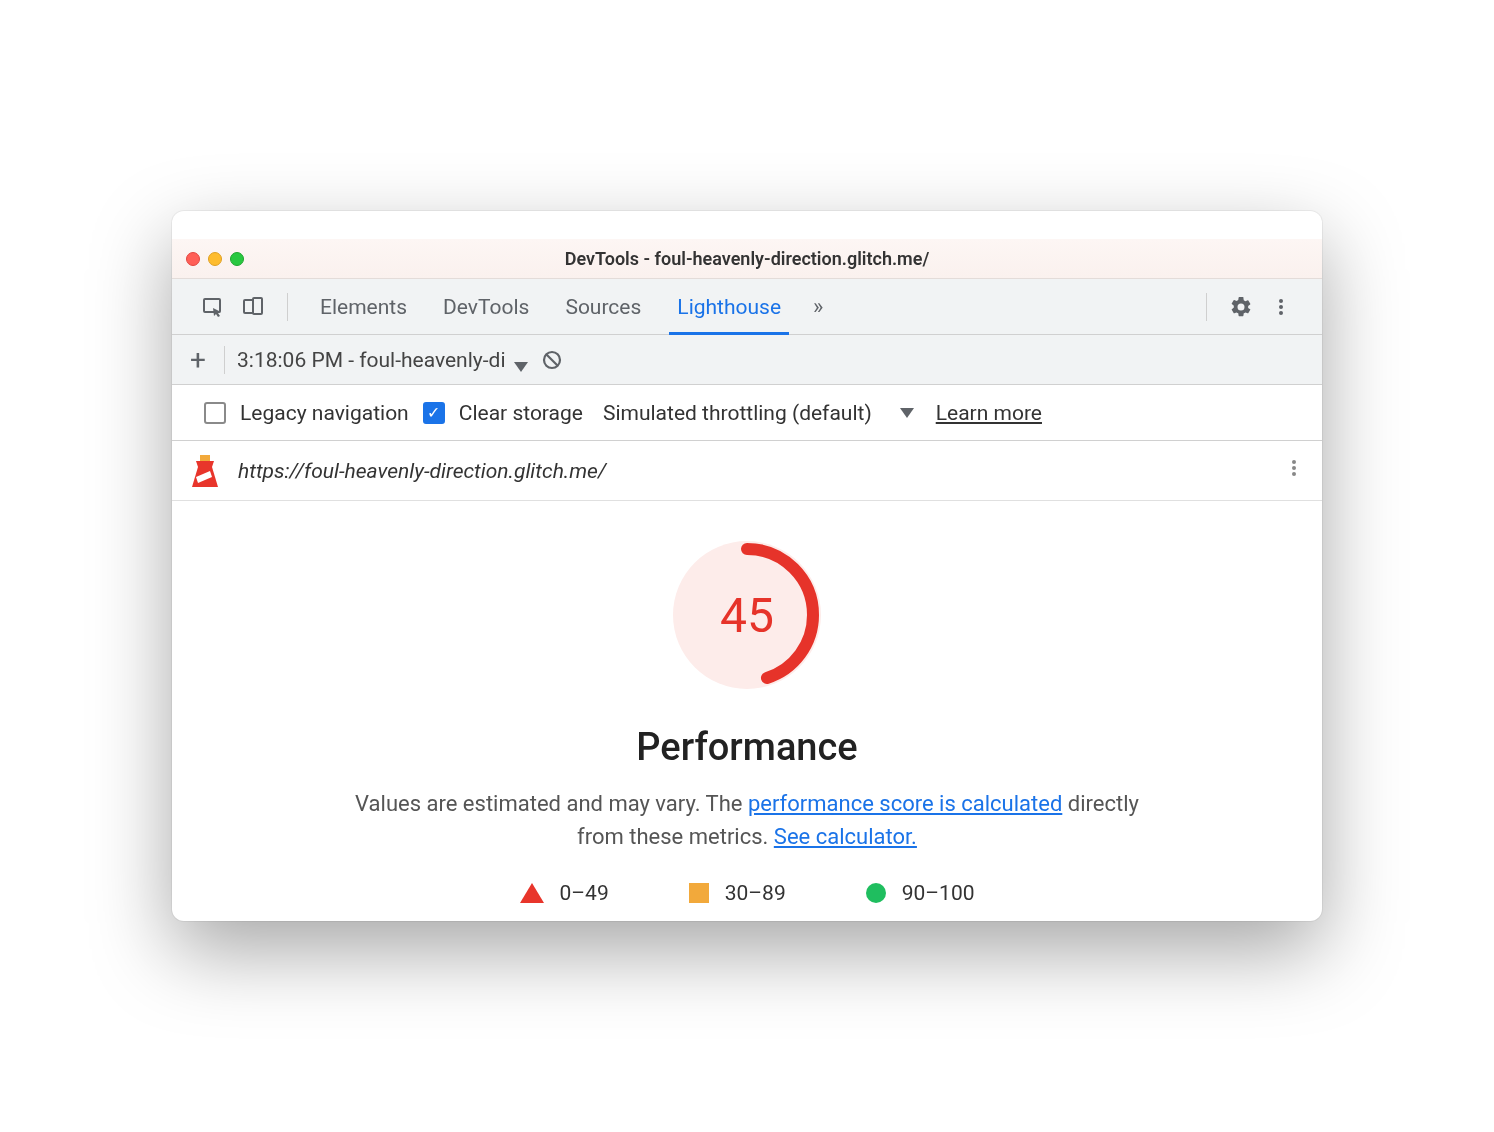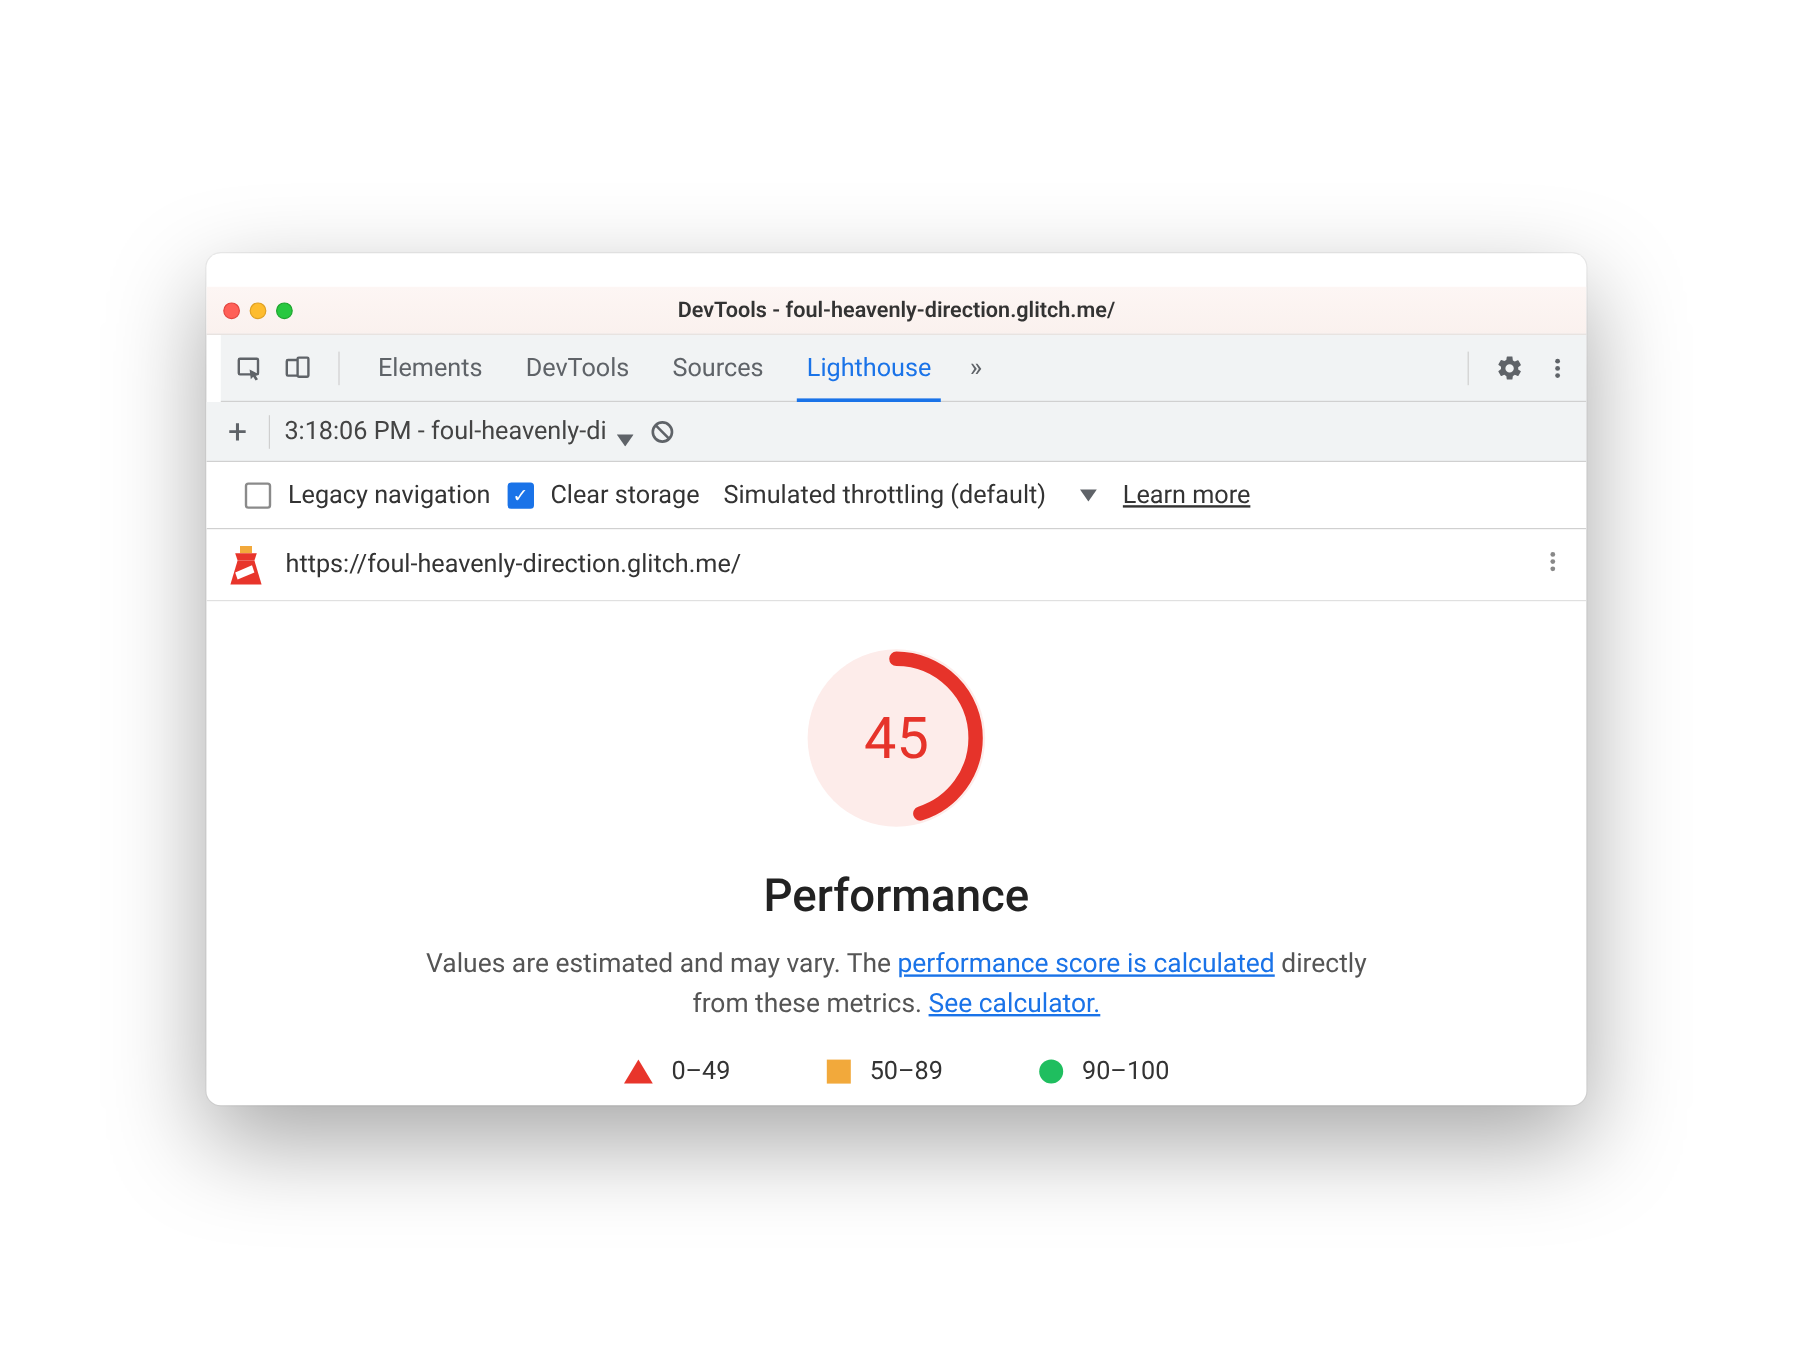--- a/index.html
+++ b/index.html
@@ -37,23 +37,22 @@
   .title {
     position: absolute; left: 0; right: 0; text-align: center;
     font-size: 18px; font-weight: 600; color: #333; pointer-events: none;
   }
   .tabs-bar {
     height: 56px;
     background: #f1f3f4;
     border-bottom: 1px solid #d0d0d0;
     display: flex;
     align-items: center;
-    padding: 0 8px;
+    padding: 0 25px;
     gap: 8px;
-    margin-left: 12px;
   }
   .icon-btn {
     width: 32px; height: 32px;
     display: flex; align-items: center; justify-content: center;
     color: #5f6368; cursor: pointer;
   }
   .vsep { width: 1px; height: 28px; background: #cfcfcf; margin: 0 10px; }
   .tab {
     padding: 0 14px; height: 56px; display: flex; align-items: center;
     font-size: 21px; color: #5f6368; cursor: pointer; position: relative;
@@ -107,21 +106,21 @@
   }
   .checkbox.checked {
     background: #1a73e8; border-color: #1a73e8; color: #fff; font-size: 16px;
   }
   .learn-more { text-decoration: underline; color: #333; cursor: pointer; }
   .url-row {
     height: 60px;
     border-bottom: 1px solid #e0e0e0;
     display: flex; align-items: center;
     padding: 0 18px; gap: 18px;
-    font-size: 21px; color: #333;
+    font-size: 21px; color: #333; font-style: italic;
   }
   .lighthouse-logo svg { display: block; }
   .url-kebab { margin-left: auto; color: #888; cursor: pointer; }
   .report-body {
     padding: 40px 30px 16px;
     text-align: center;
   }
   .gauge-wrap { display: inline-block; position: relative; margin-bottom: 14px; }
   .gauge-bg {
     width: 148px; height: 148px; border-radius: 50%;
@@ -259,21 +258,21 @@
     <p class="desc">
       <span>Values are estimated and may vary. The </span><a>performance score is calculated</a><span> directly from these metrics. </span><a>See calculator.</a>
     </p>
     <div class="legend">
       <div class="legend-item">
         <span class="tri"></span>
         <span>0–49</span>
       </div>
       <div class="legend-item">
         <span class="sq"></span>
-        <span>50–89</span>
+        <span>30–89</span>
       </div>
       <div class="legend-item">
         <span class="circ"></span>
         <span>90–100</span>
       </div>
     </div>
   </div>
 
 </div>
 

